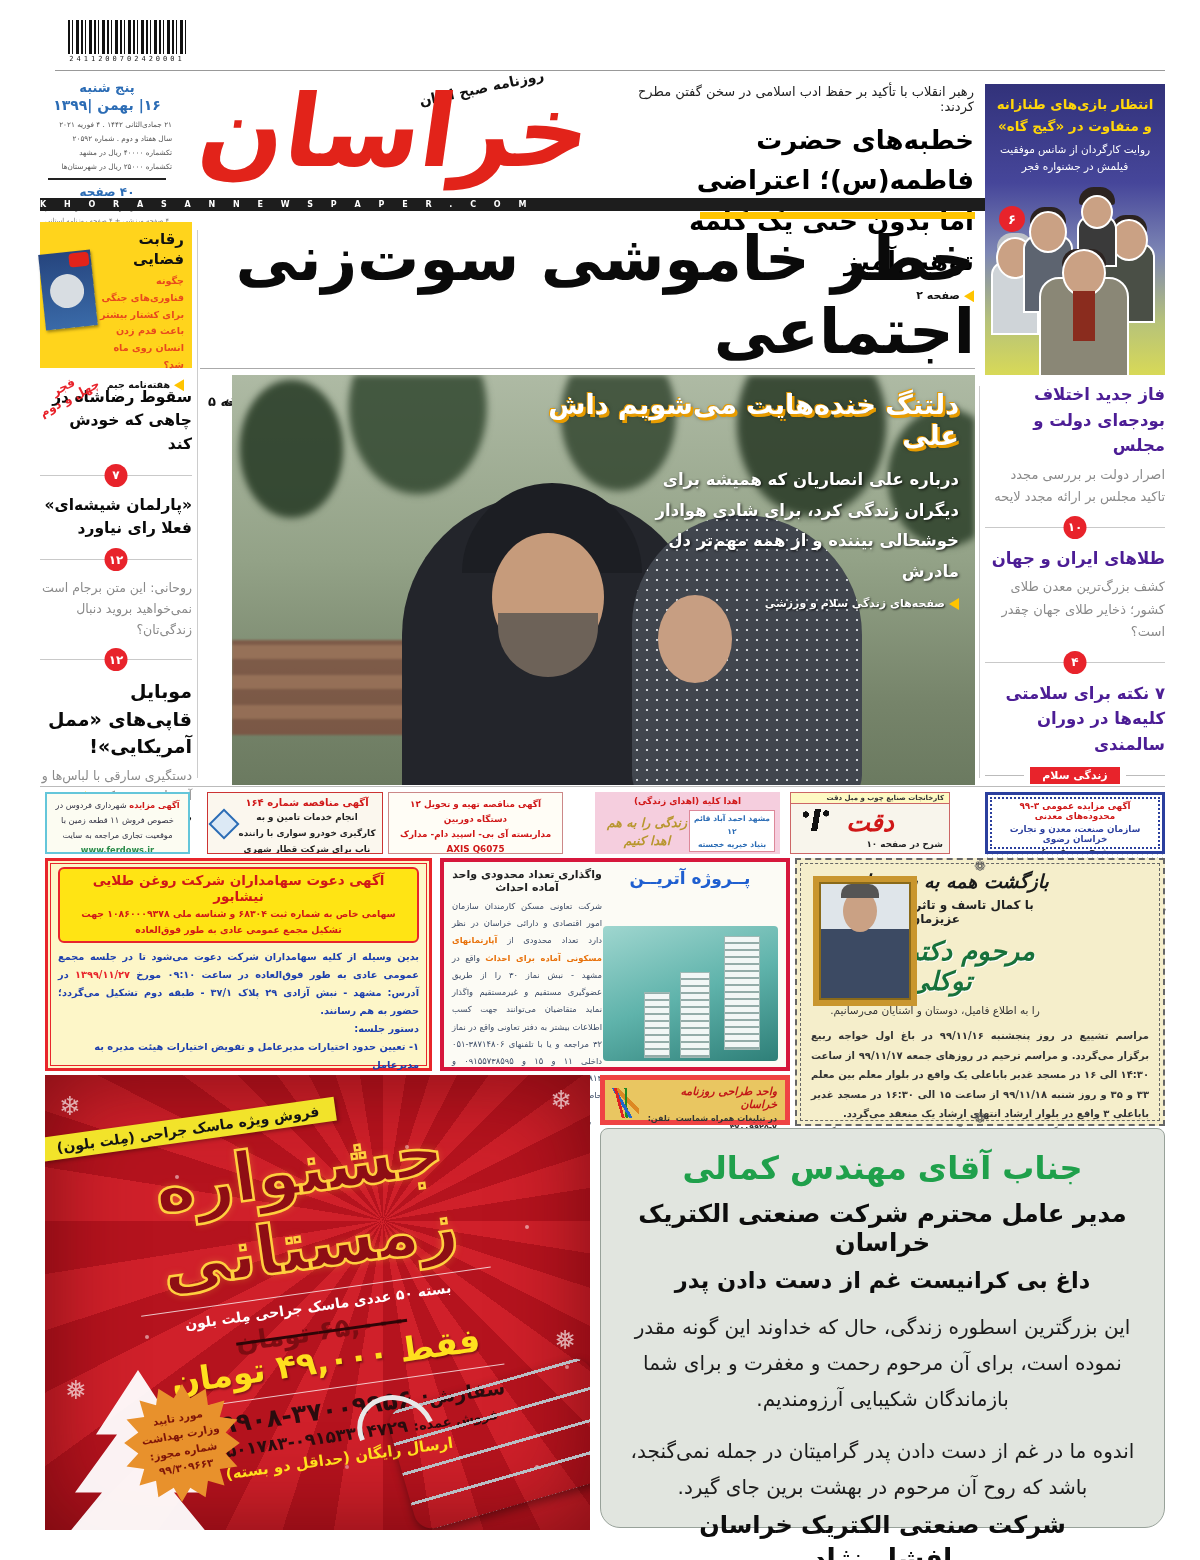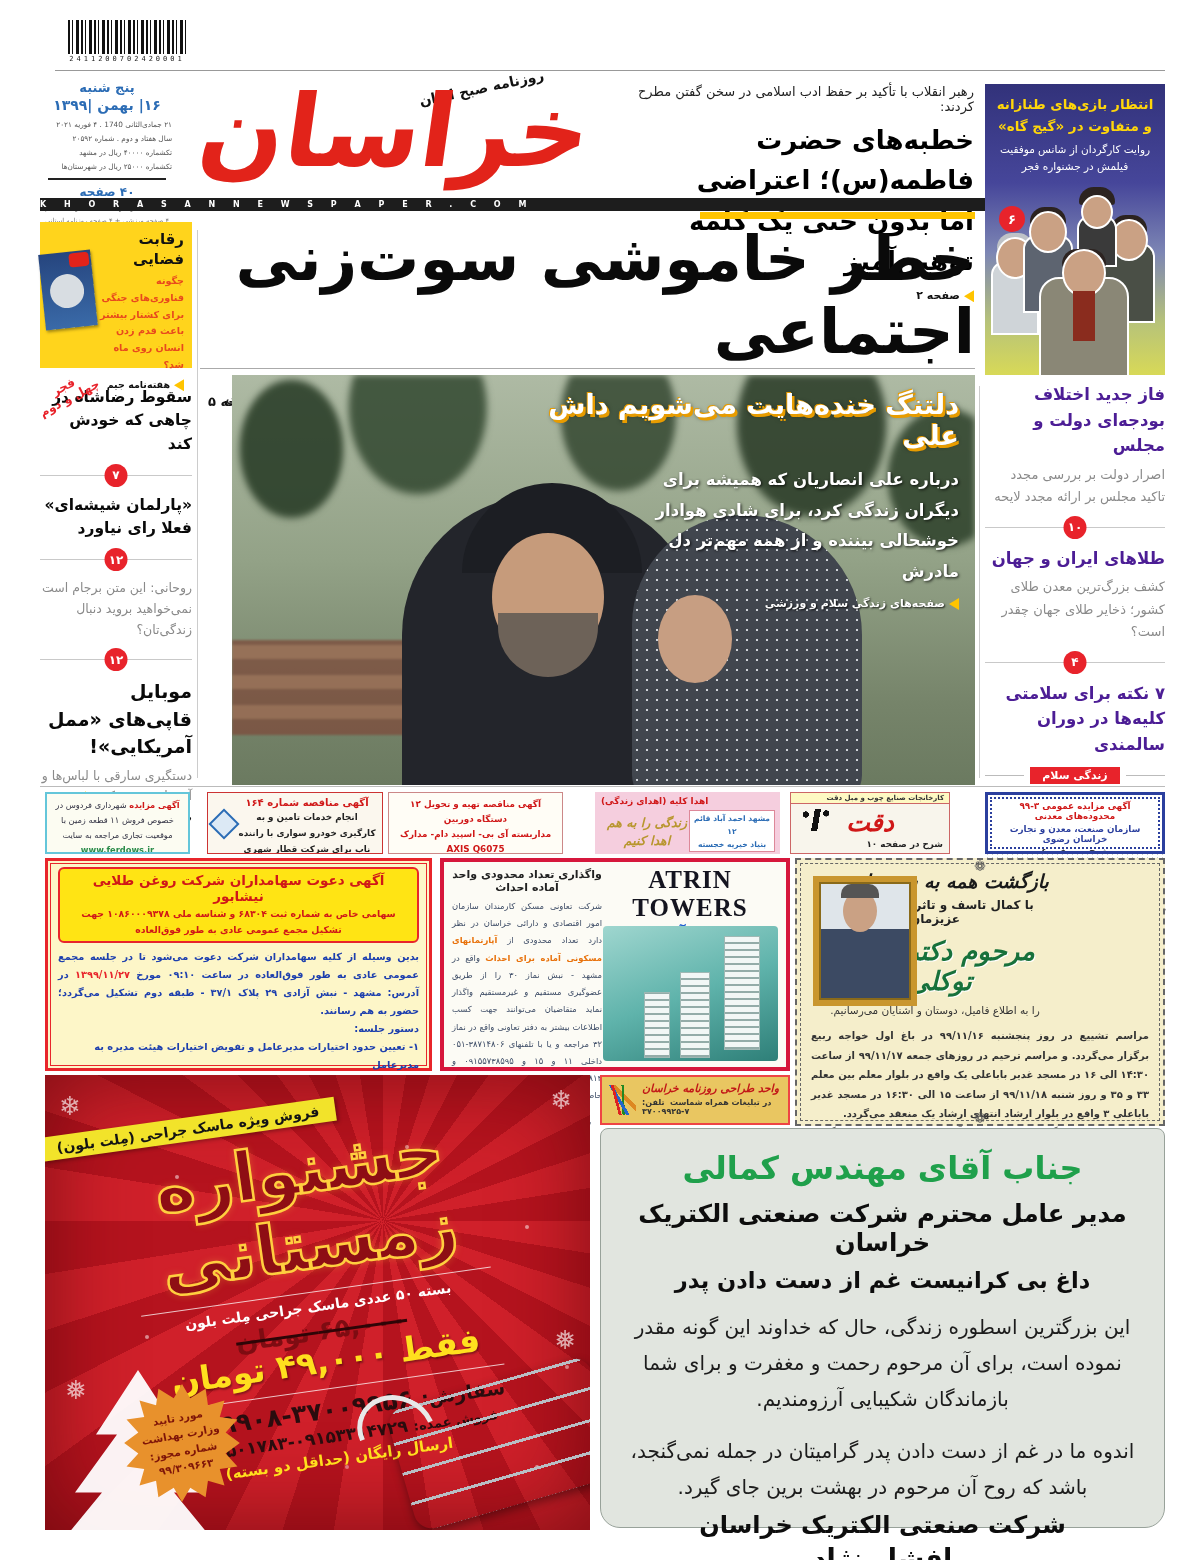--- a/index.html
+++ b/index.html
@@ -107,21 +107,21 @@
   .c1{left:45px;top:792px;width:145px;height:62px;border:2px solid #64c6da;background:#fcfcf2;font-size:8.3px;color:#334;text-align:center;line-height:1.8;padding:4px 3px;}
   .c1 .lead-red{color:#d01818;font-weight:bold;}
   .c1 .web{color:#2b8c4a;font-weight:bold;}
   .c2{left:207px;top:792px;width:176px;height:62px;border:1px solid #cc3333;background:#fbf7ee;text-align:center;padding:4px 6px 4px 30px;}
   .c2 .t{color:#d01818;font-weight:bold;font-size:10px;}
   .c2 .bd{color:#222;font-weight:bold;font-size:8.8px;line-height:1.8;margin-top:2px;}
   .c2 .diamond{position:absolute;left:5px;top:20px;width:18px;height:18px;border:2px solid #2b6cb5;transform:rotate(45deg);background:#dce9f5;}
   .c3{left:388px;top:792px;width:175px;height:62px;border:1px solid #cc8888;background:#fffdf6;text-align:center;padding:4px 5px;}
   .c3 .t{color:#d01818;font-weight:bold;font-size:8.8px;line-height:1.7;}
   .c4{left:595px;top:792px;width:185px;height:62px;background:#f5cede;padding:4px 6px;}
-  .c4 .t{color:#d01818;font-weight:bold;font-size:9px;text-align:left;}
+  .c4 .t{color:#d01818;font-weight:bold;font-size:9px;text-align:center;}
   .c4 .box{position:absolute;right:5px;top:18px;width:84px;height:38px;background:#fff;border:1px solid #d89;font-size:7.6px;color:#2b6cb5;font-weight:bold;text-align:center;line-height:1.7;padding-top:2px;}
   .c4 .callig{position:absolute;left:6px;top:22px;width:92px;font-size:12.5px;color:#b8962e;font-weight:bold;font-style:italic;text-align:center;line-height:1.4;}
   .c5{left:790px;top:792px;width:160px;height:62px;border:1px solid #c66;background:#f8f5ec;}
   .c5 .strip{background:#fef9c3;color:#333;font-size:7px;font-weight:bold;text-align:right;padding:1px 5px;border-bottom:1px solid #c66;}
   .c5 .logo{color:#d01818;font-size:25px;font-weight:bold;font-style:italic;text-align:center;margin-top:4px;font-family:"DejaVu Serif",serif;}
   .c5 .f{position:absolute;right:6px;bottom:4px;color:#222;font-weight:bold;font-size:8.8px;}
   .c5 .workers{position:absolute;left:8px;top:16px;width:34px;height:22px;background:
       radial-gradient(5px 5px at 20% 25%,#111 0 60%,transparent 65%),
       radial-gradient(5px 5px at 80% 20%,#111 0 60%,transparent 65%),
       linear-gradient(100deg,transparent 42%,#111 42% 58%,transparent 58%);}
@@ -157,21 +157,21 @@
   .obit-photo .hair{position:absolute;left:22px;top:2px;width:38px;height:14px;background:#555;border-radius:10px 10px 0 0;}
   .obit-head{font-family:"DejaVu Serif",serif;font-style:italic;font-weight:bold;font-size:19px;color:#1a1a1a;margin-right:90px;}
   .obit-intro{font-size:12px;font-weight:bold;color:#222;margin-top:6px;margin-right:90px;}
   .obit-name{font-family:"DejaVu Serif",serif;font-style:italic;font-size:26px;font-weight:bold;color:#17713b;text-shadow:1px 1px 0 #fff;margin-top:10px;margin-right:80px;}
   .obit-notice{font-size:10.5px;color:#333;margin-top:8px;margin-right:90px;}
   .obit-body{font-size:10px;font-weight:bold;color:#333;line-height:1.95;text-align:justify;margin-top:10px;}
   .obit-att{font-size:9.5px;color:#444;margin-top:2px;text-align:center;}
   .obit-fam{font-size:10.5px;font-weight:bold;color:#222;margin-top:3px;}
   .orn{position:absolute;font-size:14px;color:#555;}
   
-  .design{left:600px;top:1075px;width:190px;height:50px;background:#e9c661;border:2px solid #ef4444;box-sizing:border-box;padding:5px 8px 5px 40px;text-align:left;}
+  .design{left:600px;top:1075px;width:190px;height:50px;background:#e9c661;border:5px solid #ef4444;box-sizing:border-box;padding:5px 8px 5px 40px;text-align:right;}
   .design .t{color:#c21818;font-weight:bold;font-style:italic;font-size:11px;}
   .design .l{color:#333;font-size:8px;font-weight:bold;margin-top:3px;}
   .design .pencils{position:absolute;left:6px;top:8px;width:28px;height:30px;background:
      linear-gradient(75deg,transparent 30%,#d22 30% 38%,transparent 38%),
      linear-gradient(60deg,transparent 40%,#26c 40% 48%,transparent 48%),
      linear-gradient(88deg,transparent 50%,#282 50% 58%,transparent 58%),
      linear-gradient(45deg,transparent 55%,#d82 55% 64%,transparent 64%);}
   
   .fest{left:45px;top:1075px;width:545px;height:455px;background-color:#c31622;
     background-image:repeating-conic-gradient(from 0deg at 62% 32%,#d0202a 0 9deg,#b5131e 9deg 18deg);
@@ -215,21 +215,21 @@
 <div class="page">
 
   <div class="abs barcode"></div>
   <div class="abs barcode-digits">2411200702420001</div>
   <div class="abs topline"></div>
 
   <div class="abs mast-left fa">
     <div class="mast-weekday">پنج شنبه</div>
     <div class="mast-date">۱۶| بهمن |۱۳۹۹</div>
     <div class="mast-info">
-      <div>۲۱ جمادی‌الثانی 1740 . ۴ فوریه ۲۰۲۱</div>
+      <div>۲۱ جمادی‌الثانی ۱۴۴۲ . ۴ فوریه ۲۰۲۱</div>
       <div>سال هفتاد و دوم . شماره ۲۰۵۹۲</div>
       <div>تکشماره ۴۰۰۰۰ ریال در مشهد</div>
       <div>تکشماره ۲۵۰۰۰ ریال در شهرستان‌ها</div>
     </div>
     <div class="mast-div"></div>
     <div class="mast-pages">۴۰ صفحه</div>
     <div class="mast-pagelines">
       <div>۱۲ صفحه سراسری + ۴ صفحه زندگی سلام</div>
       <div>۴ صفحه ورزشی + ۴ صفحه روزنامه استانی</div>
       <div>۱۶ صفحه ضمیمه جیم</div>
@@ -454,21 +454,20 @@
       <div>۲- تعیین پاداش/حق الزحمه اعضای هیئت مدیره</div>
       <div>۳- عقد قرارداد با شرکت‌های داخلی و خارجی</div>
       <div>۴- صادرات و واردات</div>
       <div>۵- بررسی و انجام امور لازم جهت توسعه موضوع شرکت و حدود فعالیت شرکت (تصفیه روغن‌ها و بسته بندی روغن و کالاهای مرتبط)</div>
     </div>
     <div class="oil-foot">هیئت مدیره شرکت روغن طلایی نیشابور</div>
   </div>
 
   <div class="abs atrin fa">
     <div class="atrin-right">
-      <div class="atrin-en">ATRIN TOWERS</div>
       <div class="atrin-fa">پــروژه آتریــن</div>
     </div>
     <div class="atrin-img">
       <div class="tower" style="right:18px;top:10px;width:34px;height:112px;"></div>
       <div class="tower" style="right:68px;top:46px;width:28px;height:84px;"></div>
       <div class="tower" style="right:108px;top:66px;width:24px;height:64px;"></div>
     </div>
     <div class="atrin-left">
       <div class="atrin-h">واگذاری تعداد محدودی واحد آماده احداث</div>
       <div class="atrin-body">

